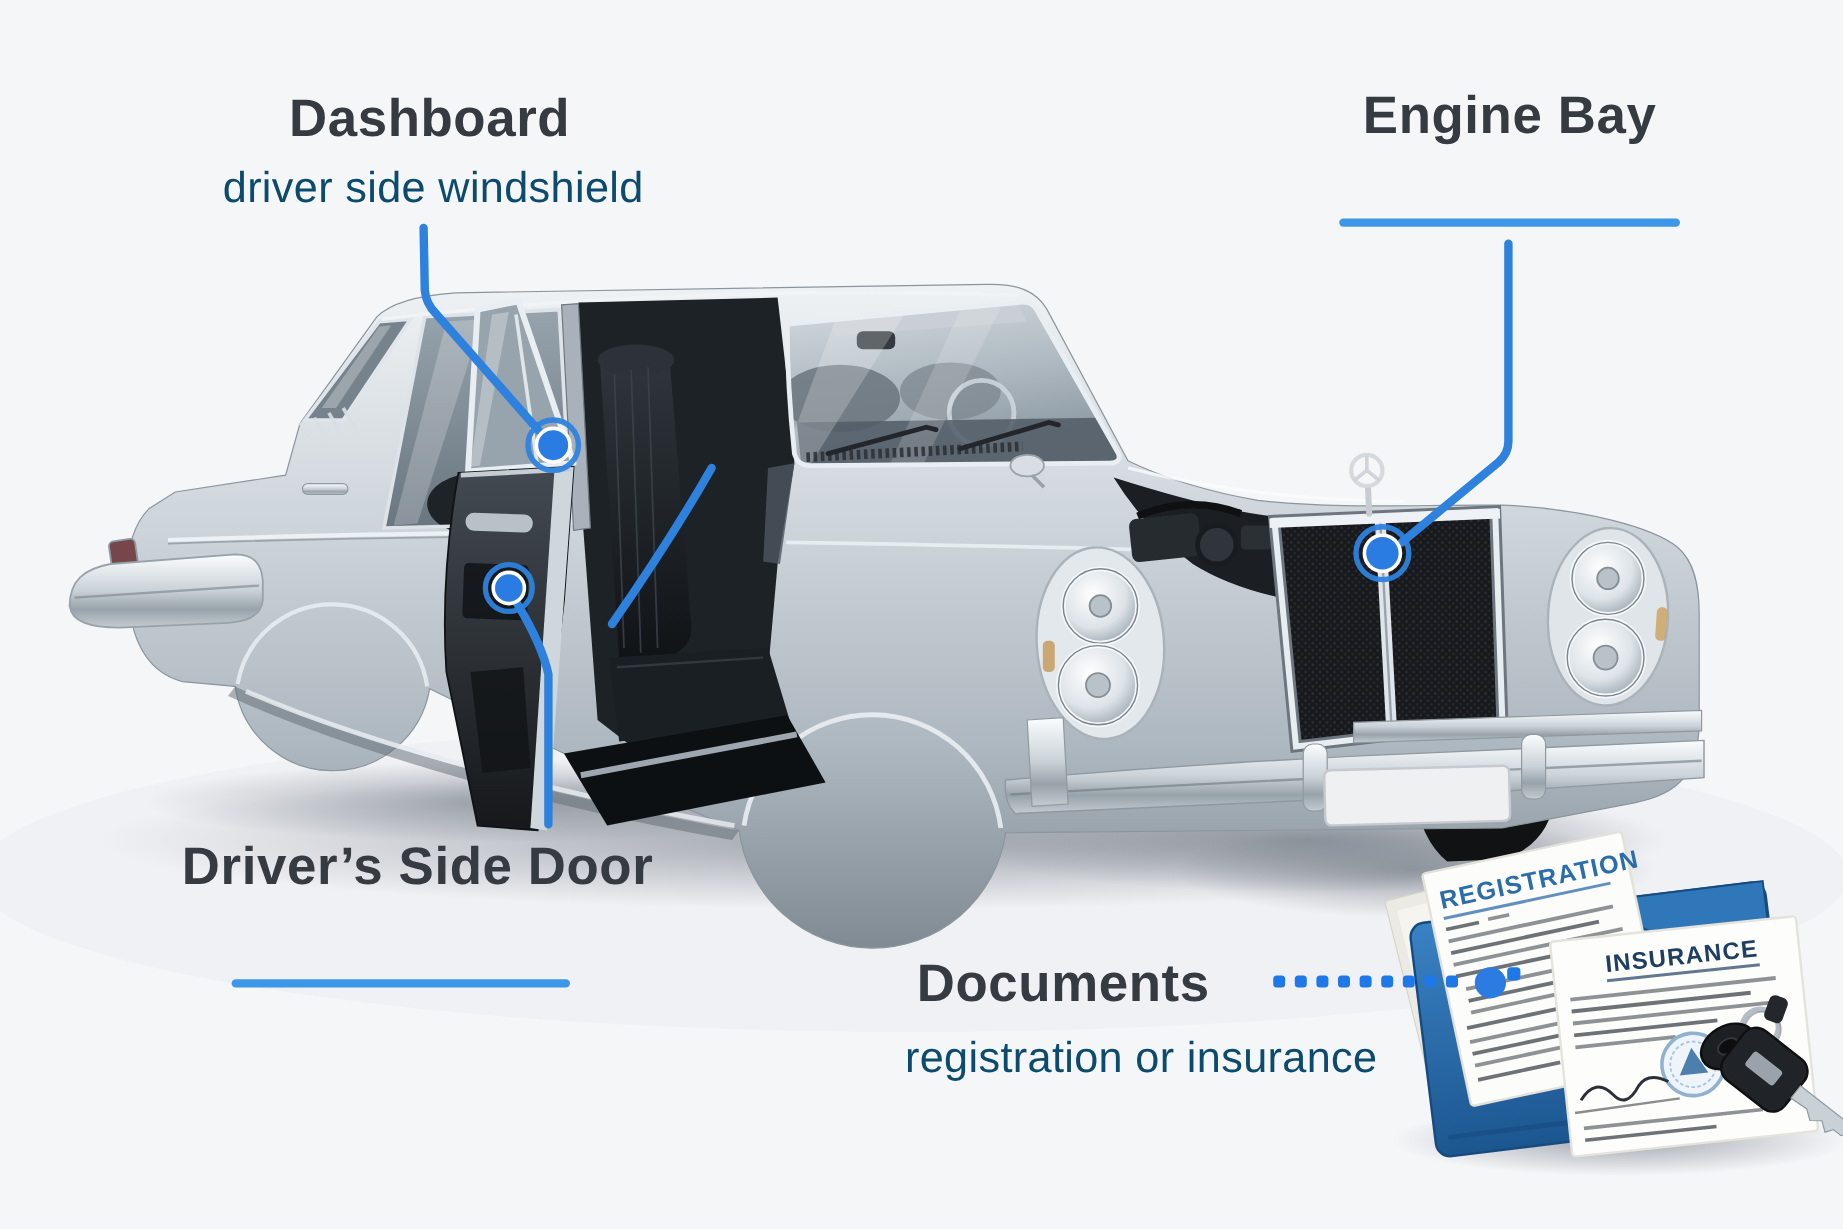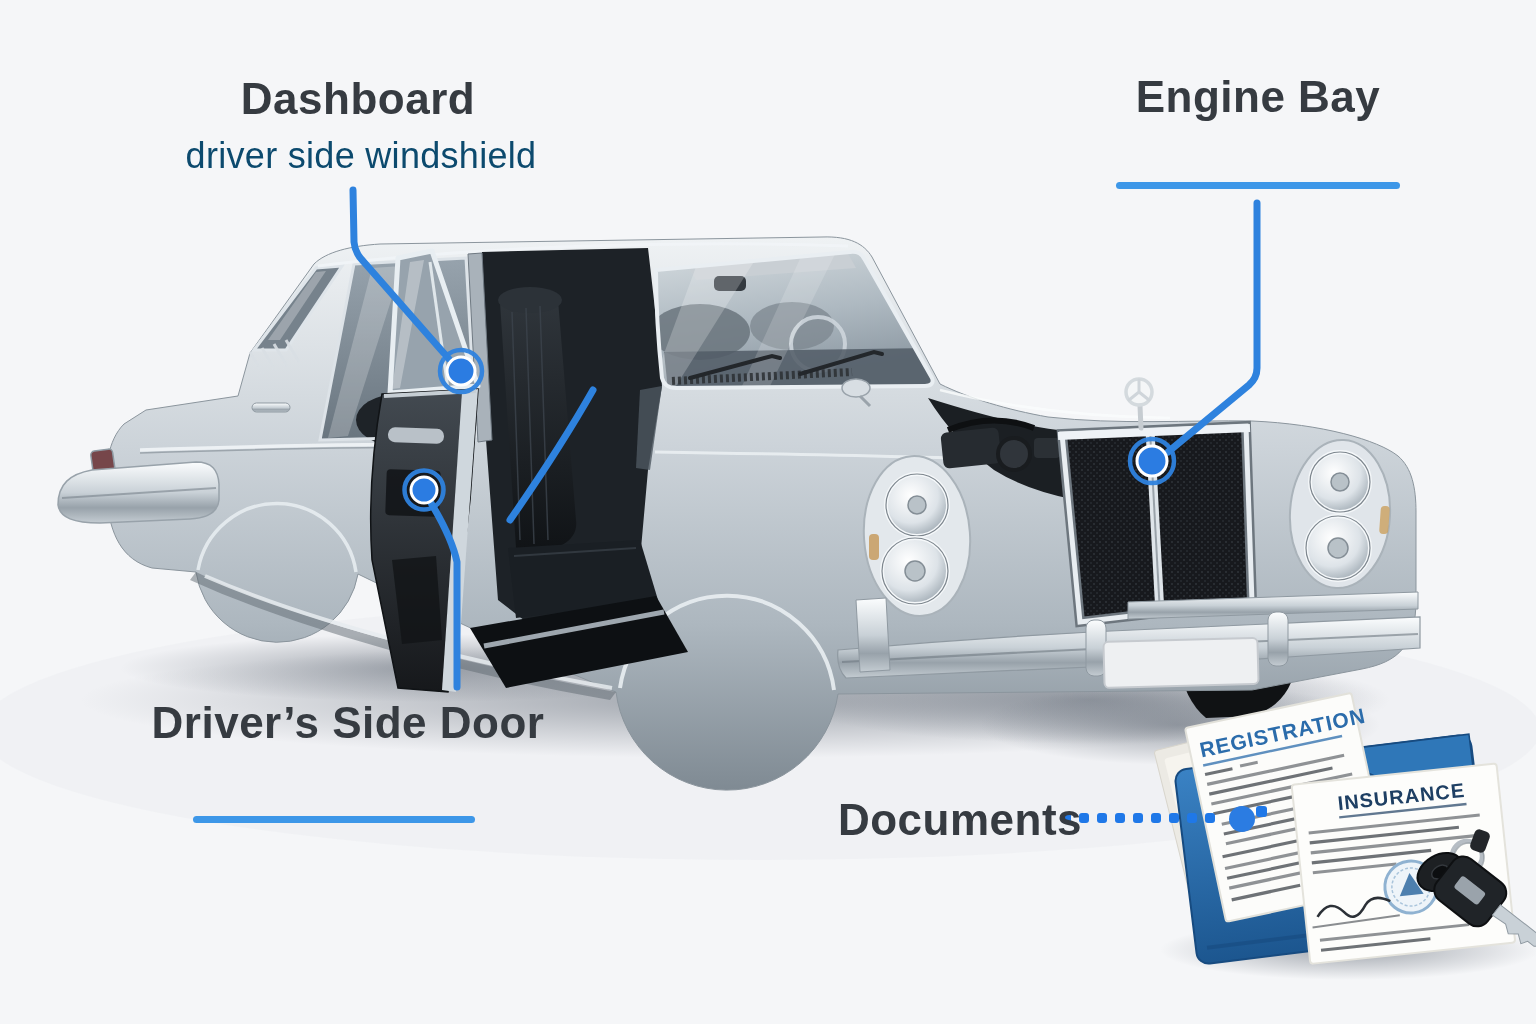--- a/index.html
+++ b/index.html
@@ -9,21 +9,21 @@
   .callout{position:absolute;transform:translate(-50%,-50%);white-space:nowrap;
            z-index:5;pointer-events:none;}
   .callout .title{font-weight:700;font-size:44px;letter-spacing:.5px;color:#363b41;}
   .callout .sub{font-weight:400;font-size:36px;letter-spacing:.3px;color:#0c4a6e;}
   .t-dash{left:358px;top:99px;}
   .s-dash{left:361px;top:156px;}
   .t-eng{left:1258px;top:97px;}
   .s-eng{left:1267px;top:153px;}
   .t-door{left:326px;top:723px;margin-left:22px;}
   .s-door{left:332px;top:786px;}
-  .t-doc{left:960px;top:820px;}
+  .t-doc{left:886px;top:820px;}
   .s-doc{left:951px;top:881px;}
 </style>
 </head>
 <body>
 
 <div class="stage">
 
 <svg width="1536" height="1024" viewBox="0 0 1536 1024">
   <defs>
     <linearGradient id="gBody" x1="0" y1="0" x2="0" y2="1">
@@ -411,14 +411,17 @@
     <span class="title">Engine Bay</span>
   </div>
 
   <div class="callout t-door">
     <span class="title">Driver’s Side Door</span>
   </div>
 
   <div class="callout t-doc">
     <span class="title">Documents</span>
   </div>
+  <div class="callout s-doc">
+    <span class="sub">registration or insurance</span>
+  </div>
 
 </div>
 
 </body></html>

